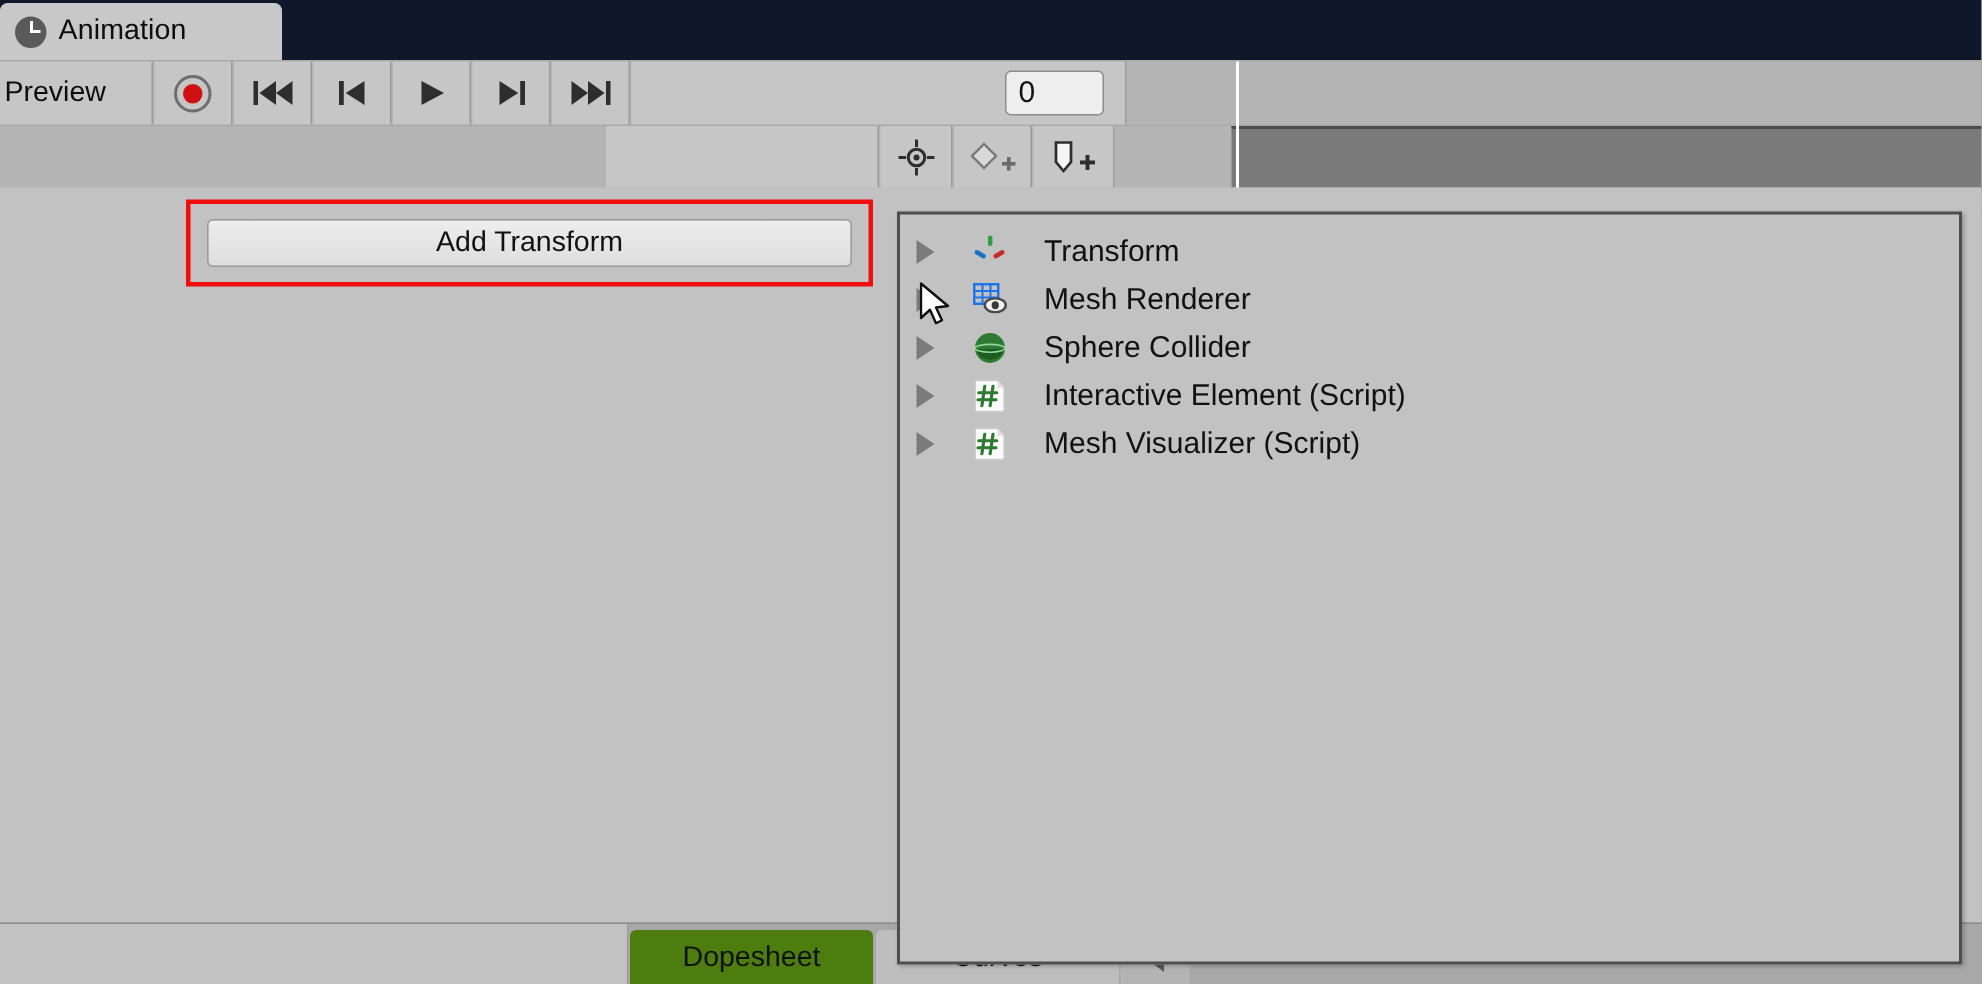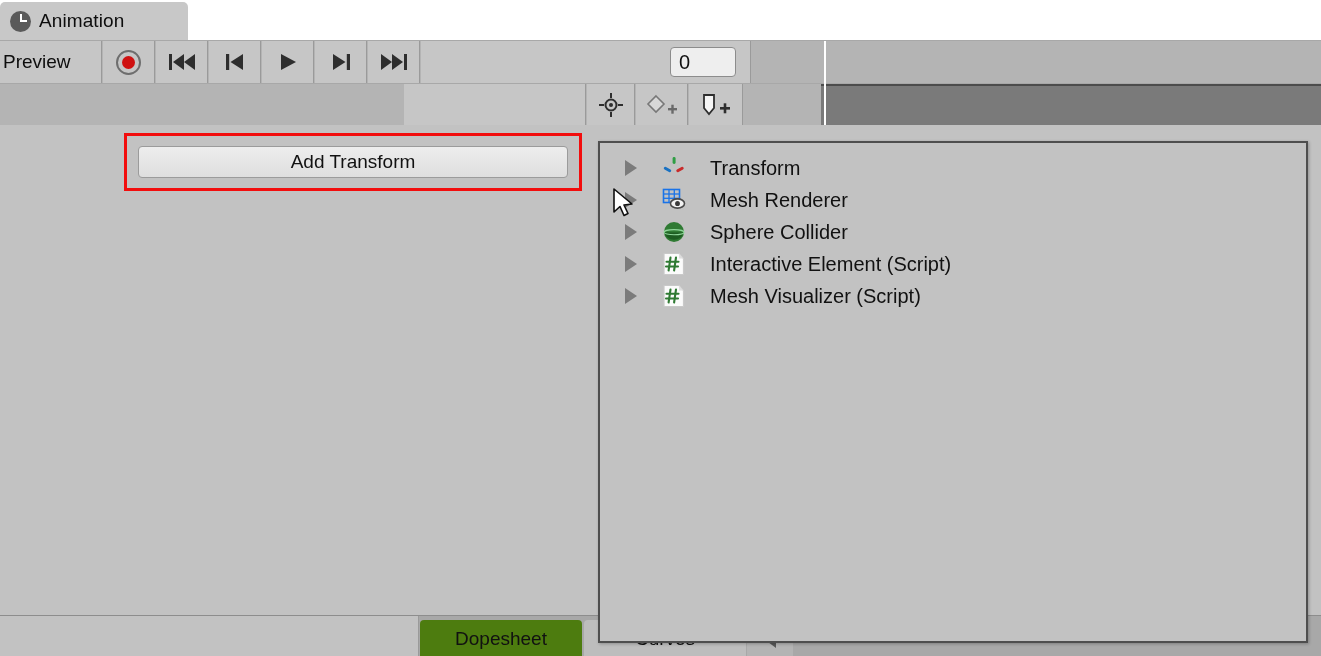--- a/index.html
+++ b/index.html
@@ -11,21 +11,21 @@
   }
   #root {
     position: relative;
     width: 1321px; height: 656px;
     background: #a8a8a8;
   }
 
   
   .tabstrip {
     position: absolute; left: 0; top: 0; width: 1321px; height: 40px;
-    background: #ffffff;
+    background: #0f172a;
   }
   .tab-active {
     position: absolute; left: 0; top: 2px; width: 188px; height: 38px;
     background: #c8c8c8;
     border-radius: 5px 5px 0 0;
     display: flex; align-items: center; gap: 8px;
     padding-left: 10px;
   }
   .clock-icon {
     width: 21px; height: 21px; border-radius: 50%;
@@ -163,21 +163,21 @@
   
   .dropdown {
     position: absolute; left: 598px; top: 141px; width: 710px; height: 502px;
     background: #c2c2c2; border: 2px solid #4e4e4e;
     box-shadow: 1px 1px 3px rgba(0,0,0,0.25);
     z-index: 20;
   }
   .dd-list { padding: 9px 0 0 0; }
   .dd-item {
     height: 32px; display: flex; align-items: center;
-    padding-left: 25px; gap: 24px;
+    padding-left: 11px; gap: 24px;
   }
   .dd-arrow {
     width: 0; height: 0; flex: none;
     border-top: 8px solid transparent; border-bottom: 8px solid transparent;
     border-left: 12px solid #7b7b7b;
     margin-right: 1px;
   }
   .dd-icon { width: 24px; height: 24px; flex: none; }
   .dd-label { font-size: 20px; color: #111; white-space: nowrap; }
 

